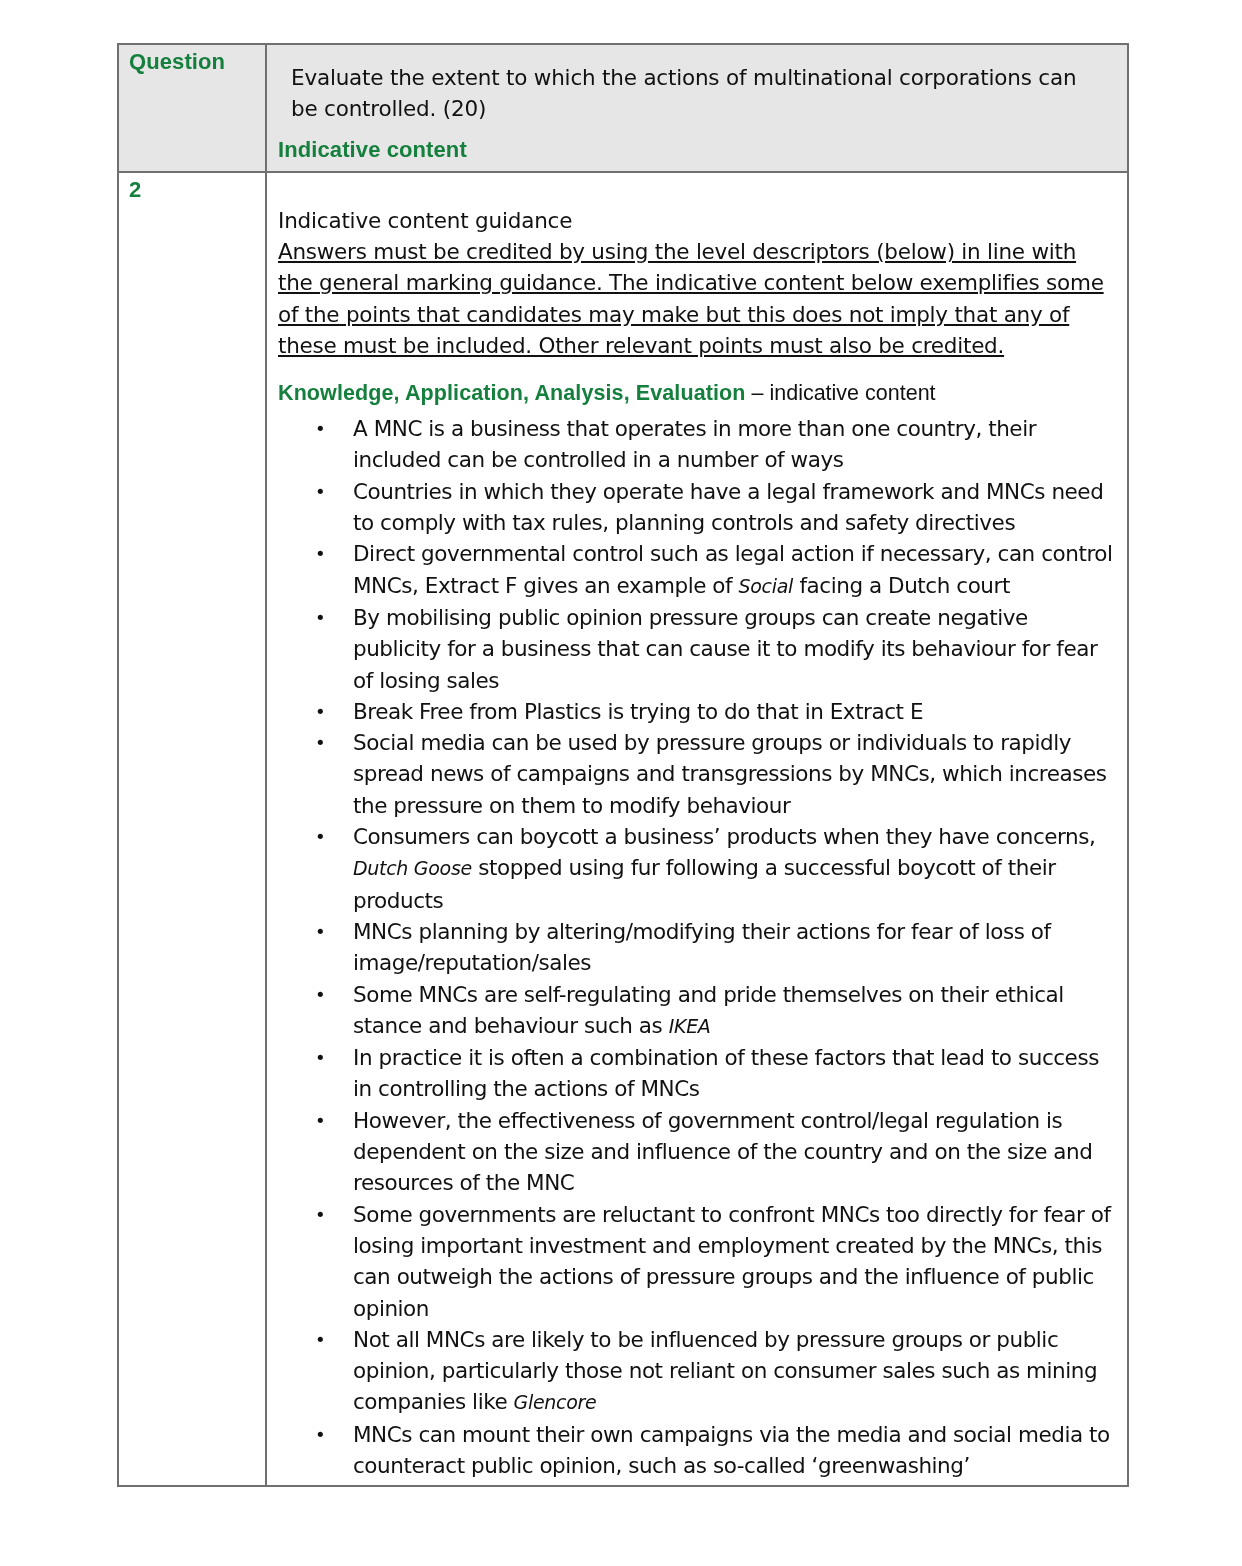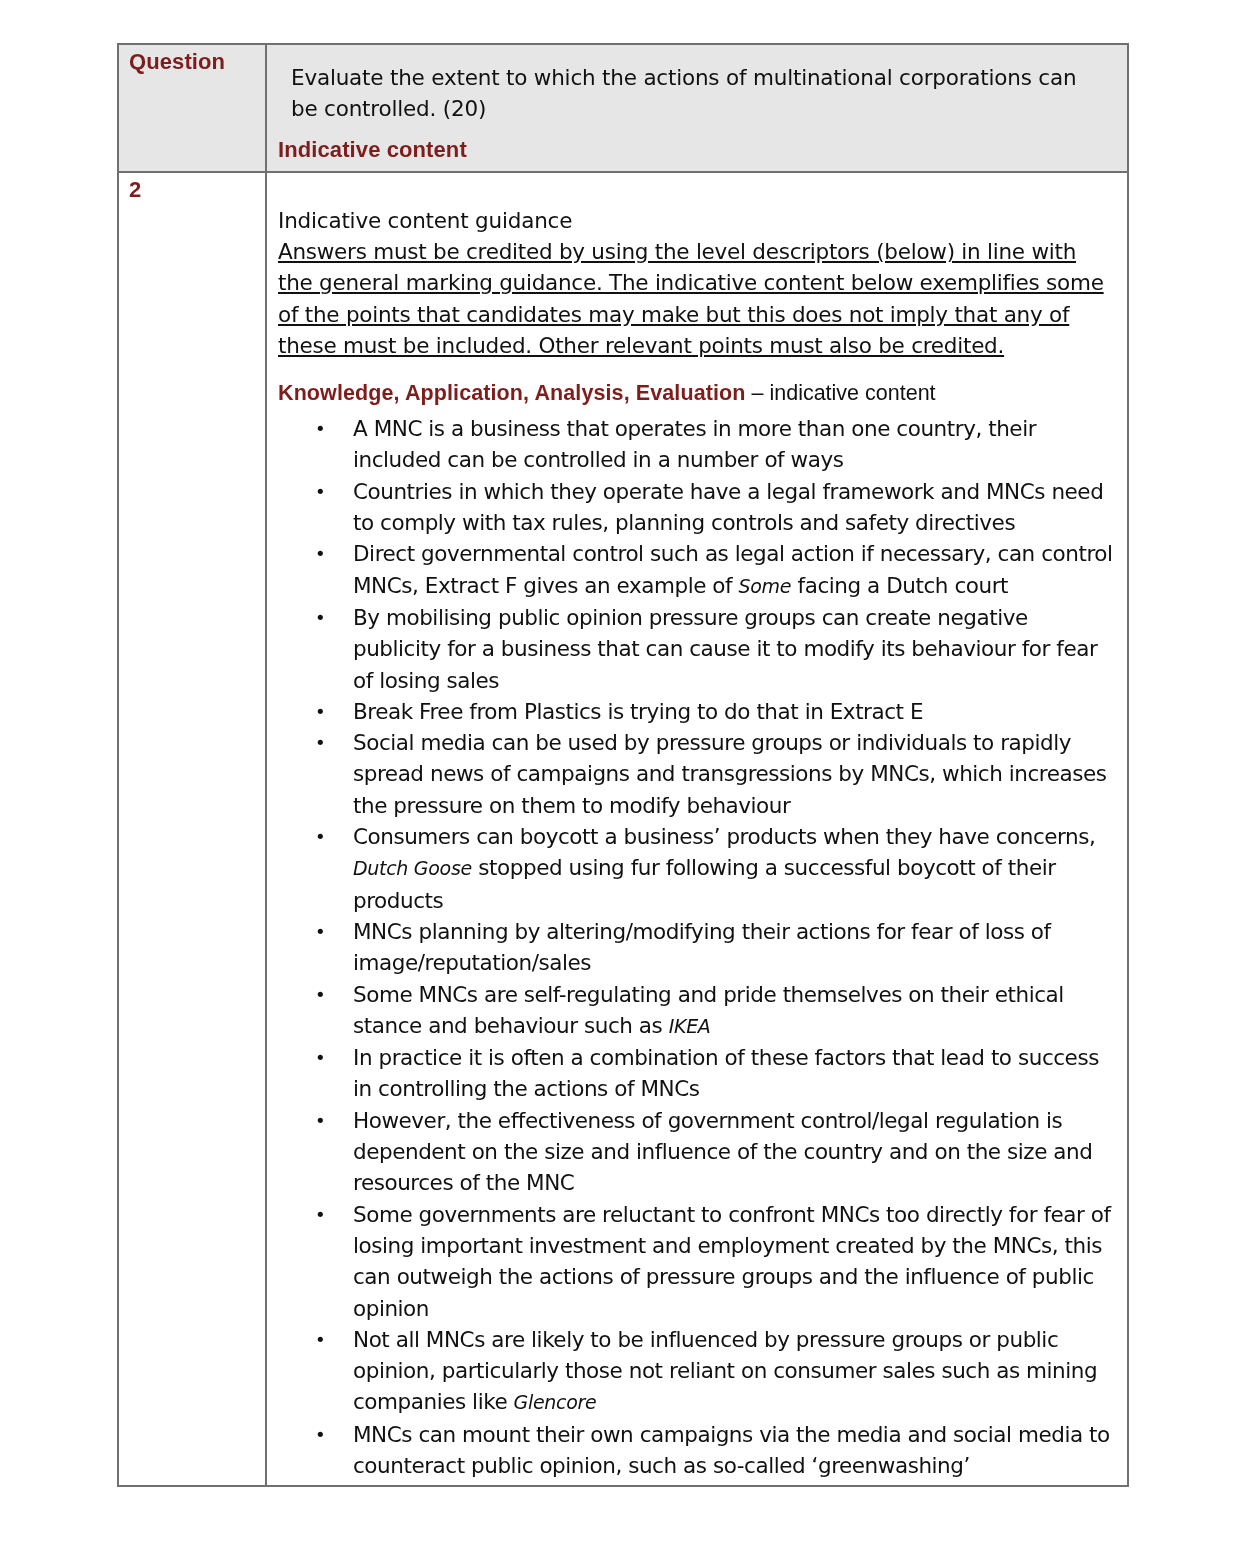--- a/index.html
+++ b/index.html
@@ -5,21 +5,21 @@
   html, body { margin: 0; padding: 0; background: #ffffff; }
   body { width: 1242px; height: 1566px; position: relative; overflow: hidden;
          font-family: "DejaVu Sans", sans-serif; color: #111; }
   .doc-table { position: absolute; left: 117px; top: 43px; width: 1012px;
                border-collapse: collapse; table-layout: fixed; }
   .doc-table td { border: 2px solid #707070; vertical-align: top; padding: 0; }
   .col-left { width: 130px; }
   .hdr td { background: #e6e6e6; }
   .hdr-left { padding: 4px 6px 0 10px !important; }
   .bold-label { font-family: "Liberation Sans", sans-serif; font-weight: bold;
-                font-size: 22px; letter-spacing: 0.1px; color: #7f1d1d; }
+                font-size: 22px; letter-spacing: 0.1px; color: #15803d; }
   .hdr-right { padding: 4px 10px 0 11px !important; height: 122px; }
   .question-text { font-family: "DejaVu Sans", sans-serif; font-size: 21.5px;
                    line-height: 31px; margin: 13px; letter-spacing: -0.2px; }
   .hdr-ic { margin-top: 12px; display: block; line-height: 26px; }
   .num-cell { padding: 4px 6px 0 10px !important; }
   .body-cell { padding: 0 14px 4px 11px !important; }
   .guidance-title { font-size: 21.5px; line-height: 31px; margin: 32px 0 0 0; letter-spacing: -0.2px; }
   .guidance-text { font-size: 21.5px; line-height: 31.3px; margin: 0; letter-spacing: -0.25px; text-decoration: underline; }
   .kaae { margin: 17px 0 0 0; line-height: 30px; }
   .kaae .bold-label { font-size: 21.5px; }
@@ -49,21 +49,21 @@
     </td>
     <td class="body-cell">
       <p class="guidance-title">Indicative content guidance</p>
       <p class="guidance-text">Answers must be credited by using the level descriptors (below) in line with the general marking guidance. The indicative content below exemplifies some of the points that candidates may make but this does not imply that any of these must be included. Other relevant points must also be credited.</p>
       <p class="kaae">
         <span class="bold-label">Knowledge, Application, Analysis, Evaluation</span><span class="dash-text"> – indicative content</span>
       </p>
       <ul class="points" id="points-list">
             <li><span class="bullet">•</span><span>A MNC is a business that operates in more than one country, their included can be controlled in a number of ways</span></li>
             <li><span class="bullet">•</span><span>Countries in which they operate have a legal framework and MNCs need to comply with tax rules, planning controls and safety directives</span></li>
-            <li><span class="bullet">•</span><span>Direct governmental control such as legal action if necessary, can control MNCs, Extract F gives an example of </span><span class="it">Some</span><span> facing a Dutch court</span></li>
+            <li><span class="bullet">•</span><span>Direct governmental control such as legal action if necessary, can control MNCs, Extract F gives an example of </span><span class="it">Social</span><span> facing a Dutch court</span></li>
             <li><span class="bullet">•</span><span>By mobilising public opinion pressure groups can create negative publicity for a business that can cause it to modify its behaviour for fear of losing sales</span></li>
             <li><span class="bullet">•</span><span>Break Free from Plastics is trying to do that in Extract E</span></li>
             <li><span class="bullet">•</span><span>Social media can be used by pressure groups or individuals to rapidly spread news of campaigns and transgressions by MNCs, which increases the pressure on them to modify behaviour</span></li>
             <li><span class="bullet">•</span><span>Consumers can boycott a business’ products when they have concerns, </span><span class="it">Dutch Goose</span><span> stopped using fur following a successful boycott of their products</span></li>
             <li><span class="bullet">•</span><span>MNCs planning by altering/modifying their actions for fear of loss of image/reputation/sales</span></li>
             <li><span class="bullet">•</span><span>Some MNCs are self-regulating and pride themselves on their ethical stance and behaviour such as </span><span class="it">IKEA</span></li>
             <li><span class="bullet">•</span><span>In practice it is often a combination of these factors that lead to success in controlling the actions of MNCs</span></li>
             <li><span class="bullet">•</span><span>However, the effectiveness of government control/legal regulation is dependent on the size and influence of the country and on the size and resources of the MNC</span></li>
             <li><span class="bullet">•</span><span>Some governments are reluctant to confront MNCs too directly for fear of losing important investment and employment created by the MNCs, this can outweigh the actions of pressure groups and the influence of public opinion</span></li>
             <li><span class="bullet">•</span><span>Not all MNCs are likely to be influenced by pressure groups or public opinion, particularly those not reliant on consumer sales such as mining companies like </span><span class="it">Glencore</span></li>

